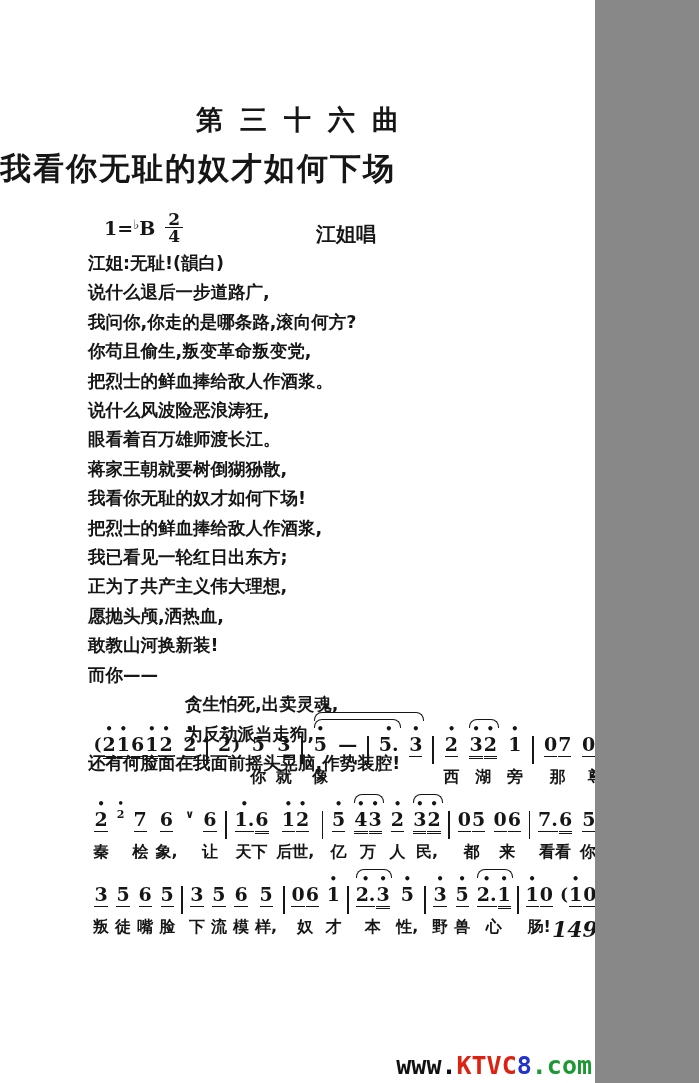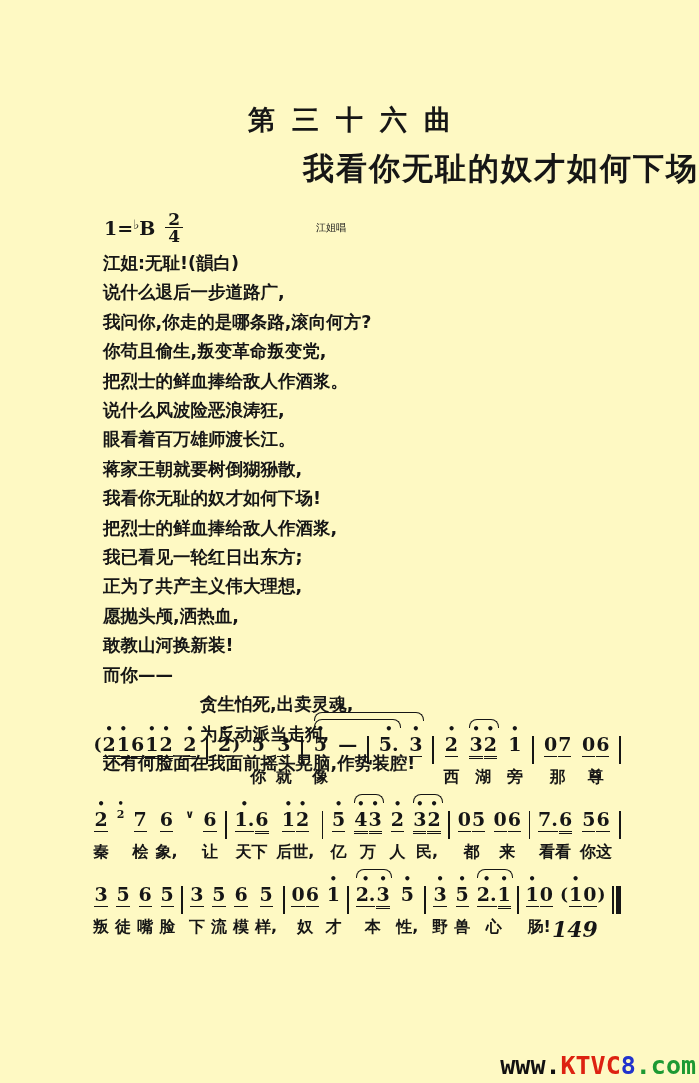--- a/index.html
+++ b/index.html
@@ -1,29 +1,29 @@
 <!DOCTYPE html>
 <html><head>
 <meta charset="utf-8">
 <style>
   html,body{margin:0;padding:0;background:#888;}
-  .page{position:relative;width:699px;height:1083px;background:#fef9c3;color:#161616;
+  .page{position:relative;width:595px;height:1083px;background:#ffffff;color:#161616;
         font-family:"DejaVu Sans",sans-serif;overflow:hidden;}
   .sec-title{position:absolute;top:102px;left:0;right:0;text-align:center;
              font-size:27px;font-weight:700;letter-spacing:17px;padding-left:17px;}
-  .song-title{position:absolute;top:148px;left:0;right:0;text-align:right;
+  .song-title{position:absolute;top:148px;left:0;right:0;text-align:left;
               font-size:31px;font-weight:700;letter-spacing:2px;}
   .keysig{position:absolute;top:211px;left:104px;display:flex;align-items:center;}
   .keytext{font:700 19px "DejaVu Serif",serif;}
   .flat{font-size:13px;vertical-align:6px;}
   .meter{display:inline-flex;flex-direction:column;align-items:center;margin-left:10px;
          font:700 17px "DejaVu Serif",serif;line-height:16px;}
   .mnum{border-bottom:1.8px solid #161616;padding:0 3px;}
-  .performer{position:absolute;top:221px;left:316px;font-size:10px;font-weight:400;}
-  .verse{position:absolute;top:249px;left:103px;line-height:29.4px;font-size:17.5px;font-weight:600;}
+  .performer{position:absolute;top:221px;left:316px;font-size:20px;font-weight:700;}
+  .verse{position:absolute;top:249px;left:88px;line-height:29.4px;font-size:17.5px;font-weight:600;}
   .vline{white-space:nowrap;}
   .ind1{} .ind2{margin-left:97px;}
   .music{position:absolute;top:712px;left:93px;width:528px;}
   .mline{position:relative;padding-top:13px;}
   .mrow{display:flex;width:100%;justify-content:space-between;align-items:flex-start;}
   .mcell{display:flex;flex-direction:column;align-items:center;}
   .nrow{display:flex;align-items:flex-start;}
   .tok{display:flex;flex-direction:column;align-items:center;margin:0 0.5px;}
   .odot{height:9px;font-size:12px;line-height:8px;font-weight:700;}
   .num{font:700 19px "DejaVu Serif",serif;line-height:20px;}

